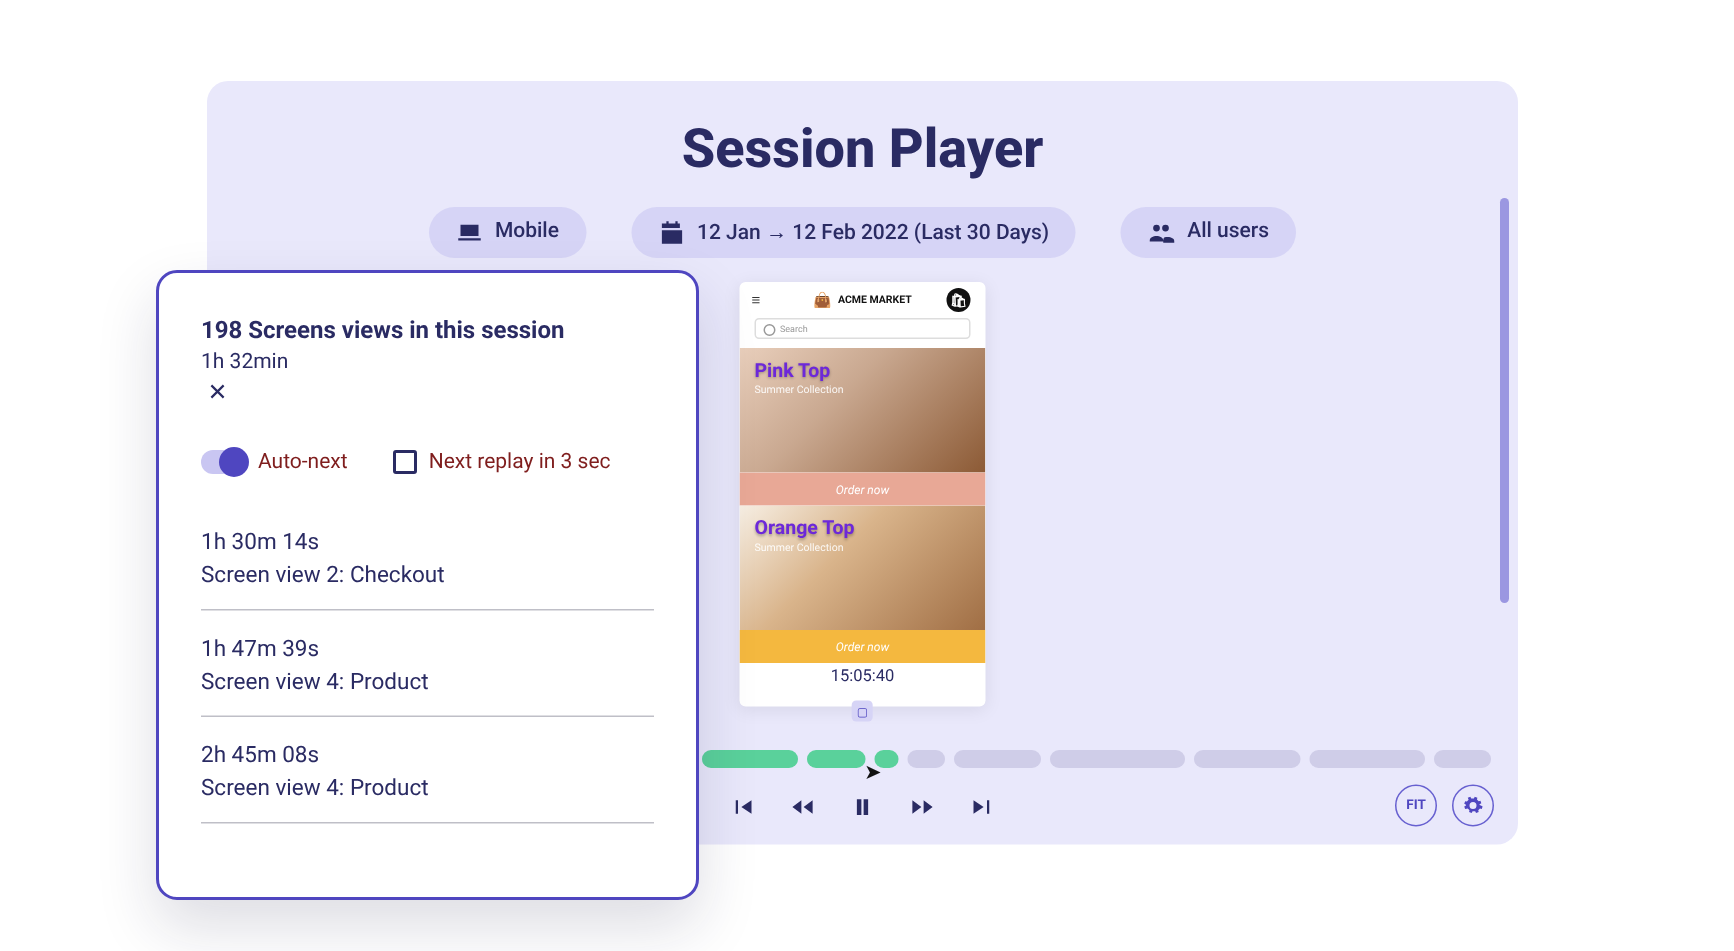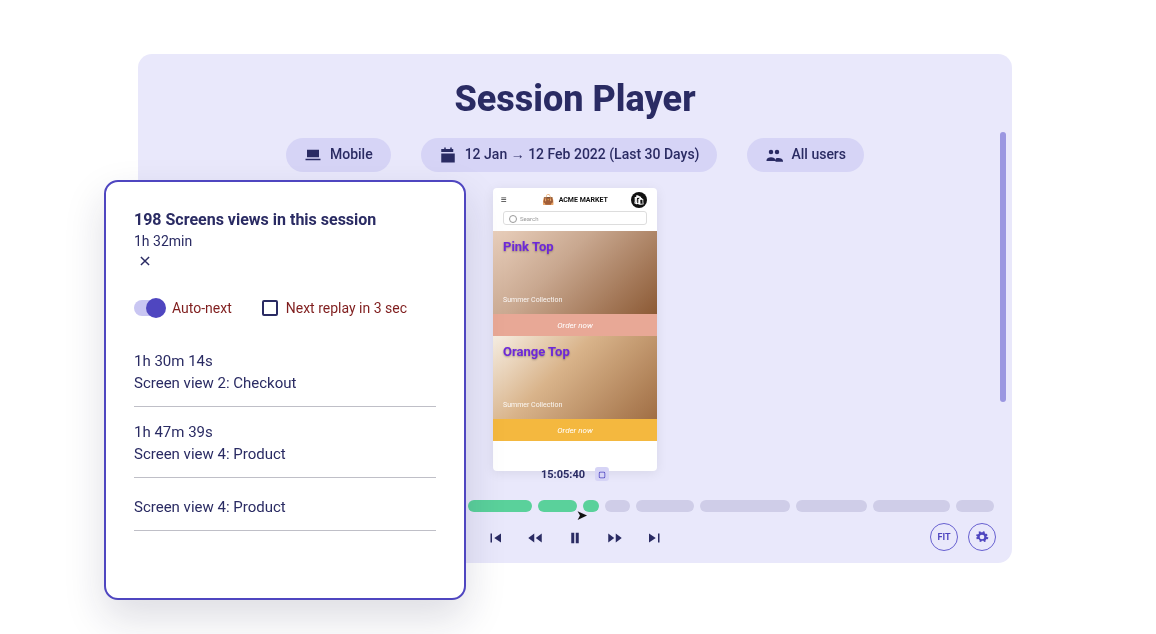--- a/index.html
+++ b/index.html
@@ -119,36 +119,36 @@
     position:absolute; inset:0;
     background: linear-gradient(135deg,#f7efe4 0%,#d9b48b 40%,#a06e44 100%);
   }
   .prod .label {
     position:absolute; left:10px; top:8px;
     color:#6d28d9; font-size:13px; font-weight:700;
     text-shadow:0 1px 2px rgba(0,0,0,0.3);
   }
   .prod .sublabel {
     position:absolute; left:10px; top:24px;
-    color:#fff; font-size:7px; opacity:.9;margin-top:41px;
+    color:#fff; font-size:7px; opacity:.9;
   }
   .prod .cta {
     height:22px; display:flex;align-items:center;justify-content:center;
     font-size:8px;color:#fff;font-style:italic;
   }
   .cta.pink { background:#E8A896; }
   .cta.orange { background:#F4B83F; }
 
   
   .timecode-row {
     position:absolute;
     left: 50%; transform:translateX(-50%);
     bottom: 82px;
     display:flex; gap:10px; align-items:center;
-    font-size:11px; font-weight:700; color:#2A2B63;
+    font-size:11px; font-weight:400; color:#2A2B63;flex-direction:column;
   }
   .timecode-row .badge {
     width:14px;height:14px;border-radius:3px;background:#D6D4F6;
     display:flex;align-items:center;justify-content:center;font-size:8px;color:#4F46C0;
   }
   .timeline {
     position:absolute;
     left: 330px; right: 18px; bottom: 50px;
     height: 14px;
     display:flex;
@@ -375,16 +375,17 @@
   <div class="entries">
     <div class="entry">
       <div class="entry-t">1h 30m 14s</div>
       <div class="entry-n">Screen view 2: Checkout</div>
     </div>
     <div class="entry">
       <div class="entry-t">1h 47m 39s</div>
       <div class="entry-n">Screen view 4: Product</div>
     </div>
     <div class="entry">
+      <div class="entry-t">2h 45m 08s</div>
       <div class="entry-n">Screen view 4: Product</div>
     </div>
   </div>
 </div>
 
 </body></html>

